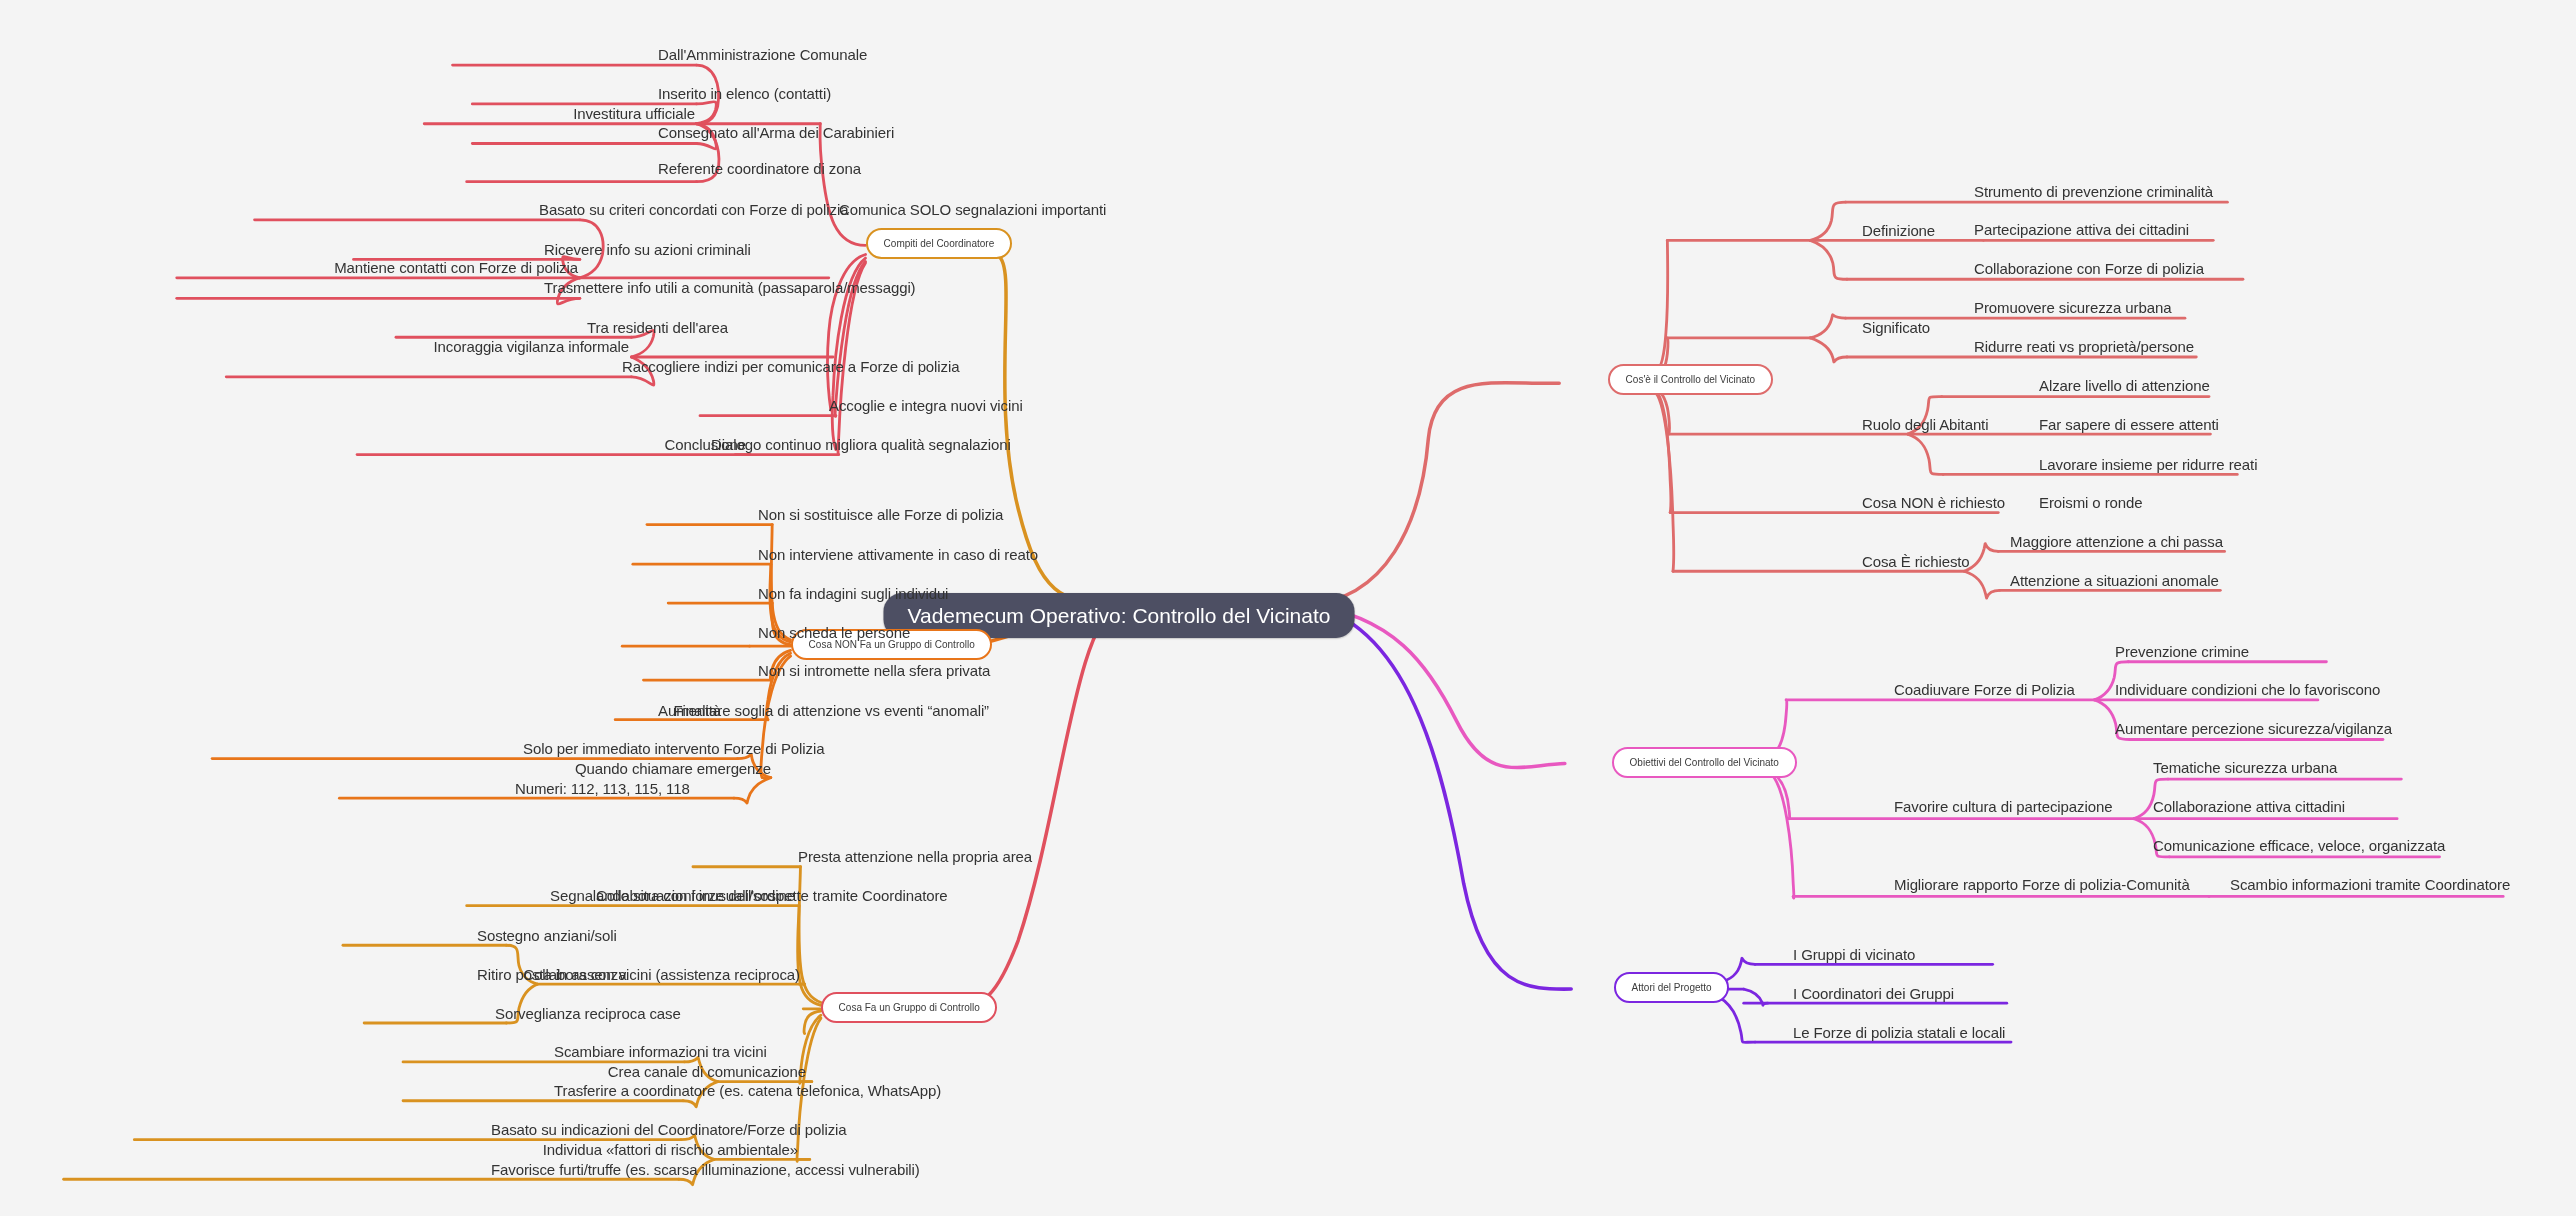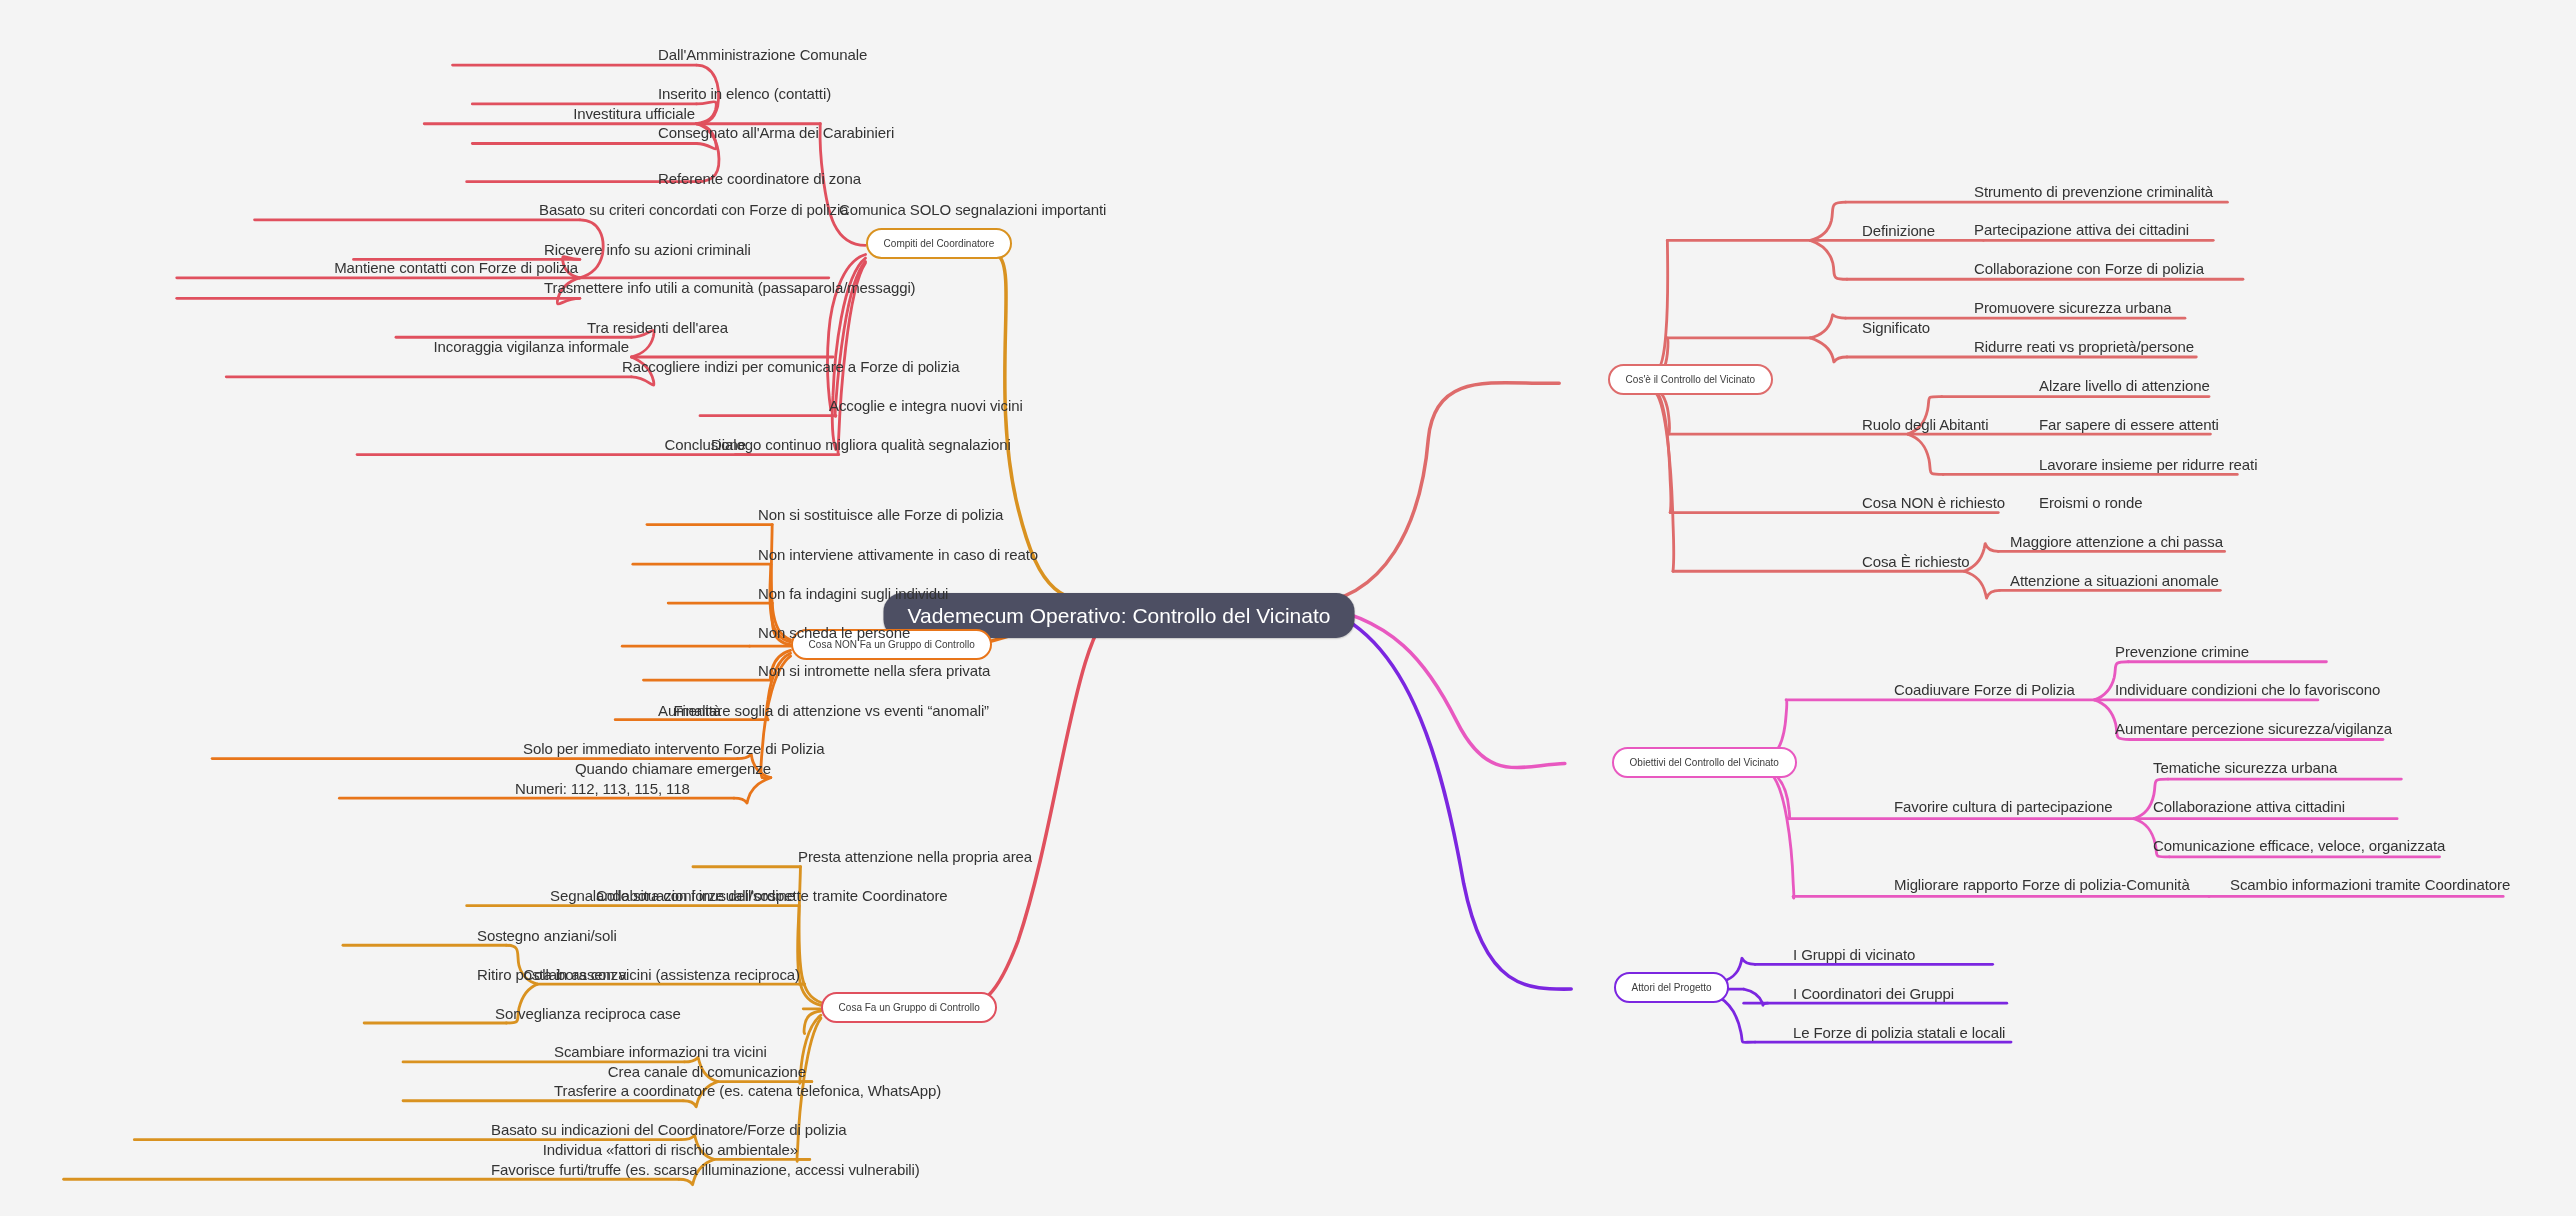--- a/index.html
+++ b/index.html
@@ -240,21 +240,21 @@
   <div class="pill" style="left:1608px;top:364px;border-color:#de6b6b;">Cos'è il Controllo del Vicinato</div>
 
   <div class="pill" style="left:1612px;top:747px;border-color:#e858c0;">Obiettivi del Controllo del Vicinato</div>
 
   <div class="pill" style="left:1614px;top:972px;border-color:#7b26e0;">Attori del Progetto</div>
 
   <div id="left-labels">
       <div class="lbl r" style="left: 658px; top: 54px;">Dall'Amministrazione Comunale</div>
       <div class="lbl r" style="left: 658px; top: 93px;">Inserito in elenco (contatti)</div>
       <div class="lbl r" style="left: 658px; top: 132px;">Consegnato all'Arma dei Carabinieri</div>
-      <div class="lbl r" style="left: 658px; top: 178px;">Referente coordinatore di zona</div>
+      <div class="lbl r" style="left: 658px; top: 168px;">Referente coordinatore di zona</div>
       <div class="lbl l" style="left: 695px; top: 113px;">Investitura ufficiale</div>
       <div class="lbl r" style="left: 526px; top: 209px; margin-left: 13px;">Basato su criteri concordati con Forze di polizia</div>
       <div class="lbl r" style="left: 839px; top: 209px;">Comunica SOLO segnalazioni importanti</div>
       <div class="lbl r" style="left: 544px; top: 249px;">Ricevere info su azioni criminali</div>
       <div class="lbl r" style="left: 544px; top: 287px;">Trasmettere info utili a comunità (passaparola/messaggi)</div>
       <div class="lbl l" style="left: 578px; top: 267px;">Mantiene contatti con Forze di polizia</div>
       <div class="lbl r" style="left: 587px; top: 327px;">Tra residenti dell'area</div>
       <div class="lbl r" style="left: 622px; top: 366px;">Raccogliere indizi per comunicare a Forze di polizia</div>
       <div class="lbl l" style="left: 629px; top: 346px;">Incoraggia vigilanza informale</div>
       <div class="lbl r" style="left: 829px; top: 405px;">Accoglie e integra nuovi vicini</div>

